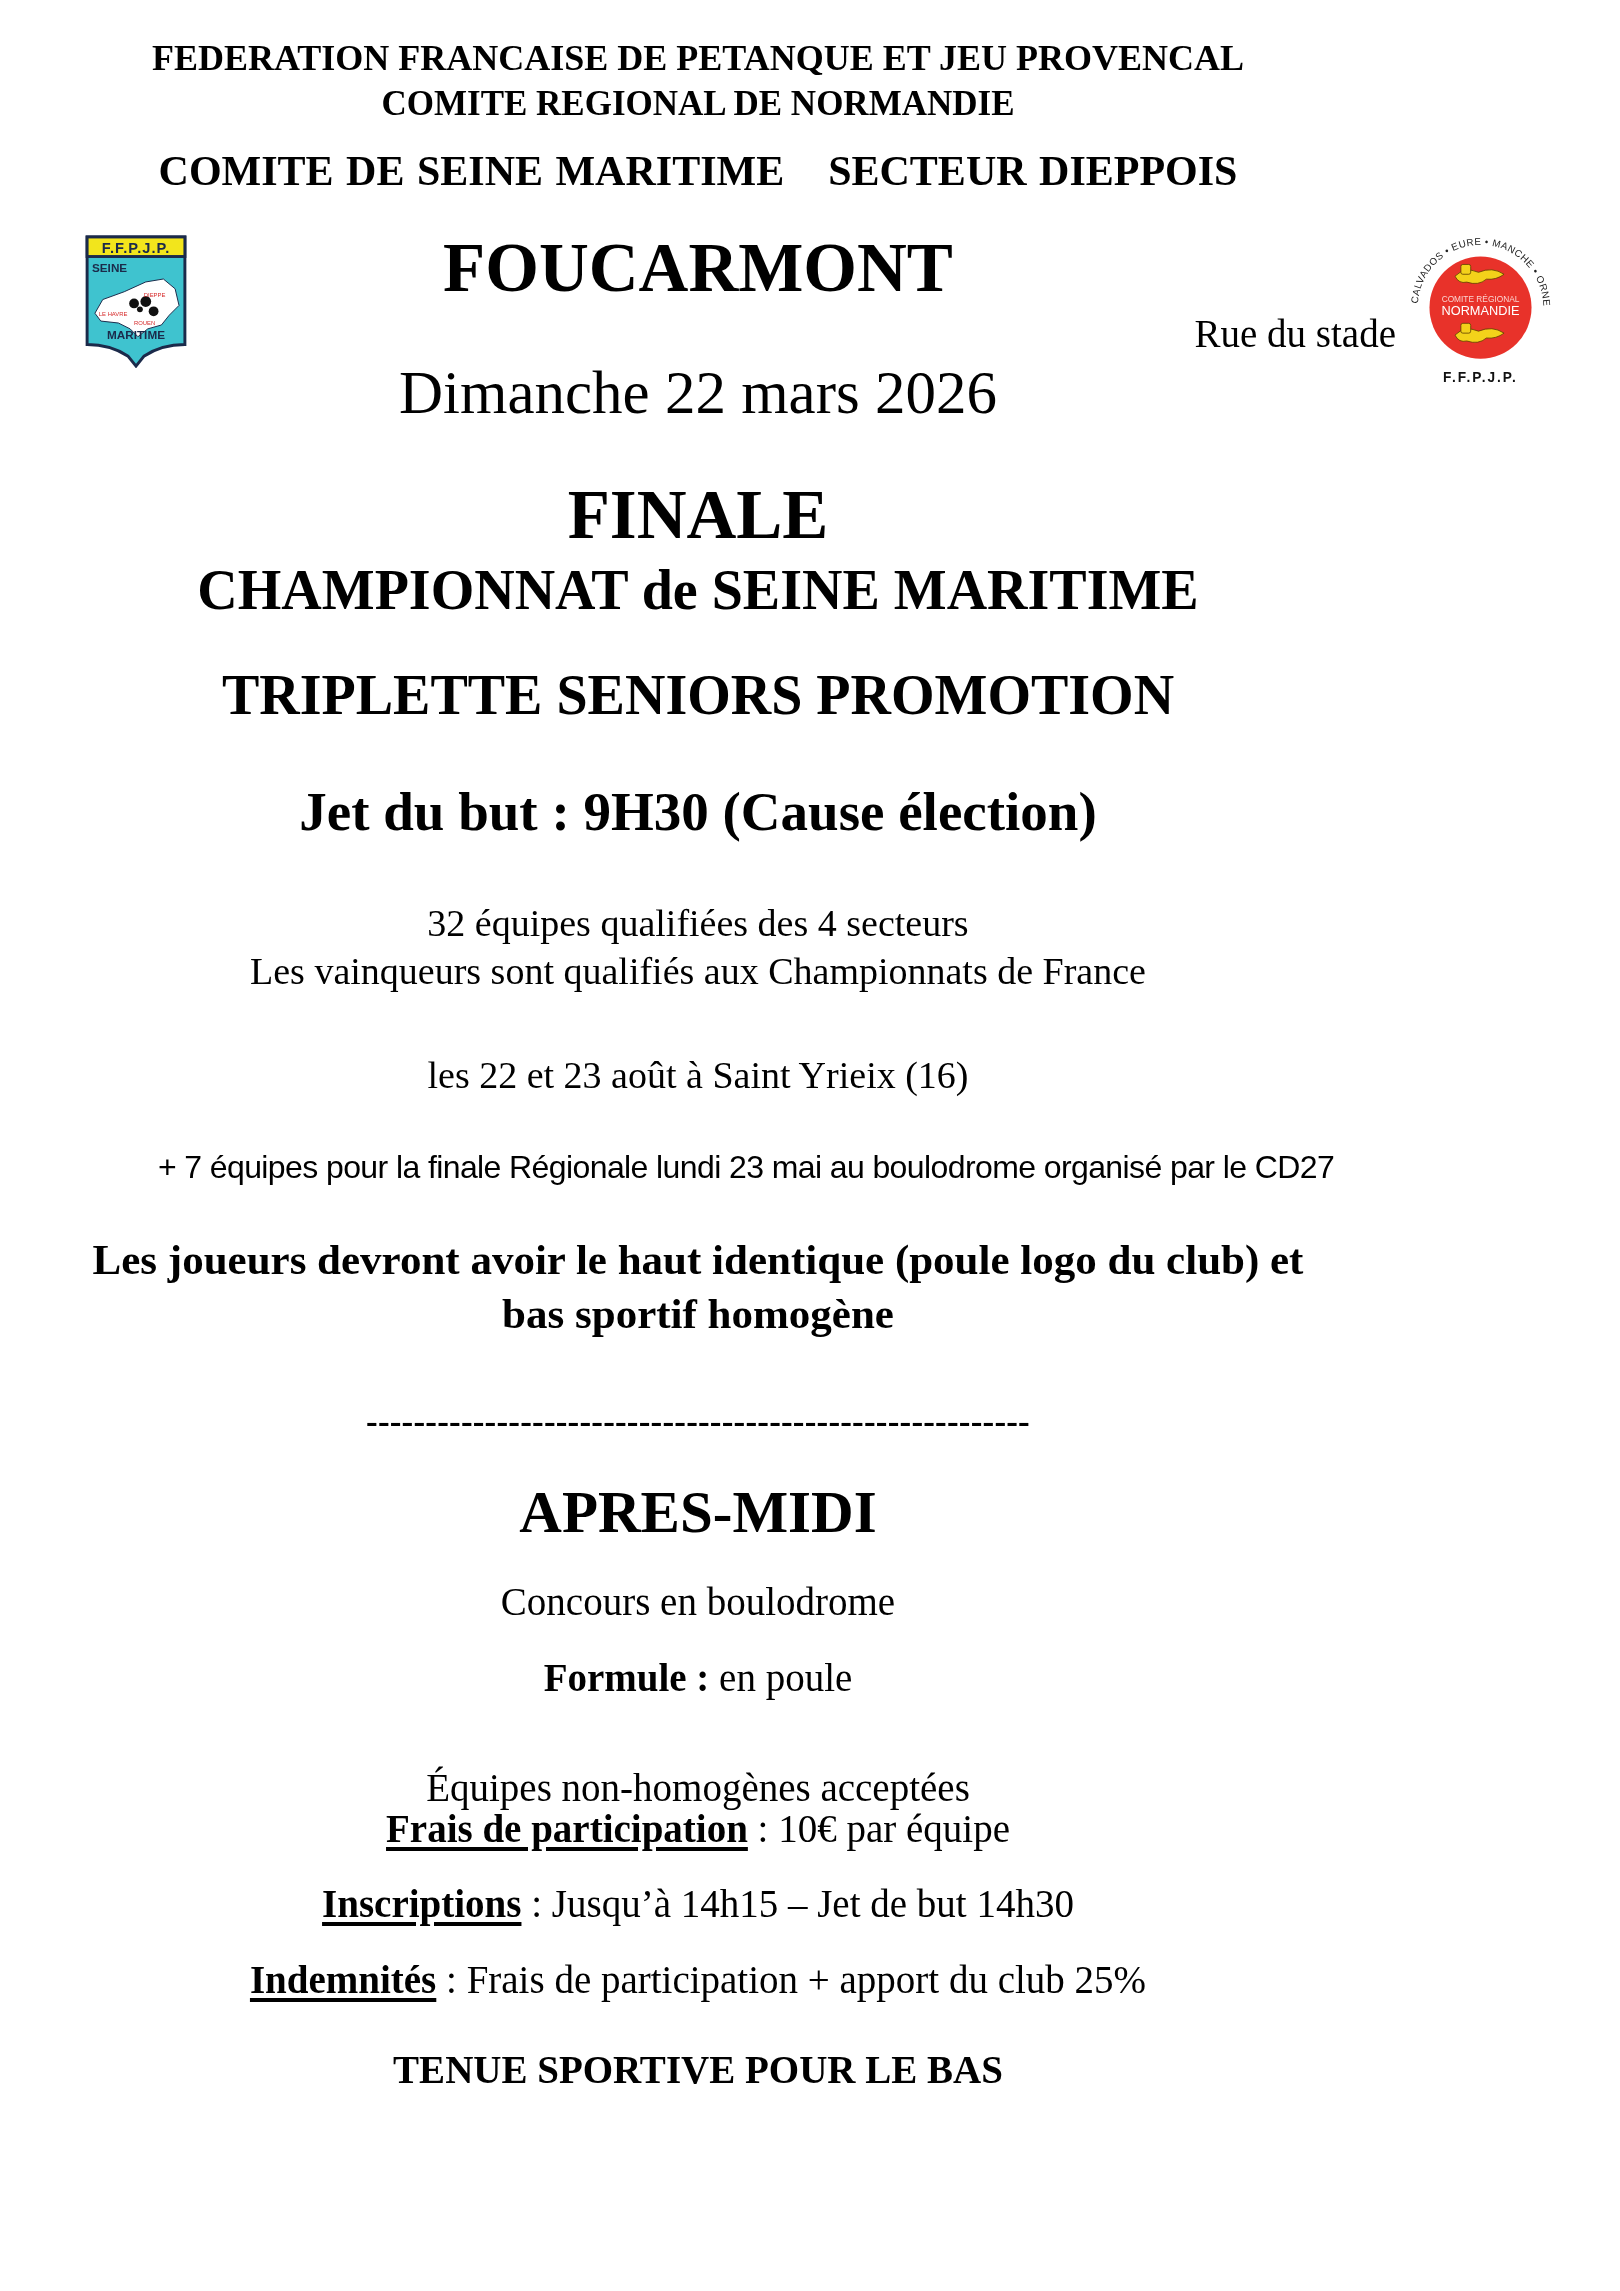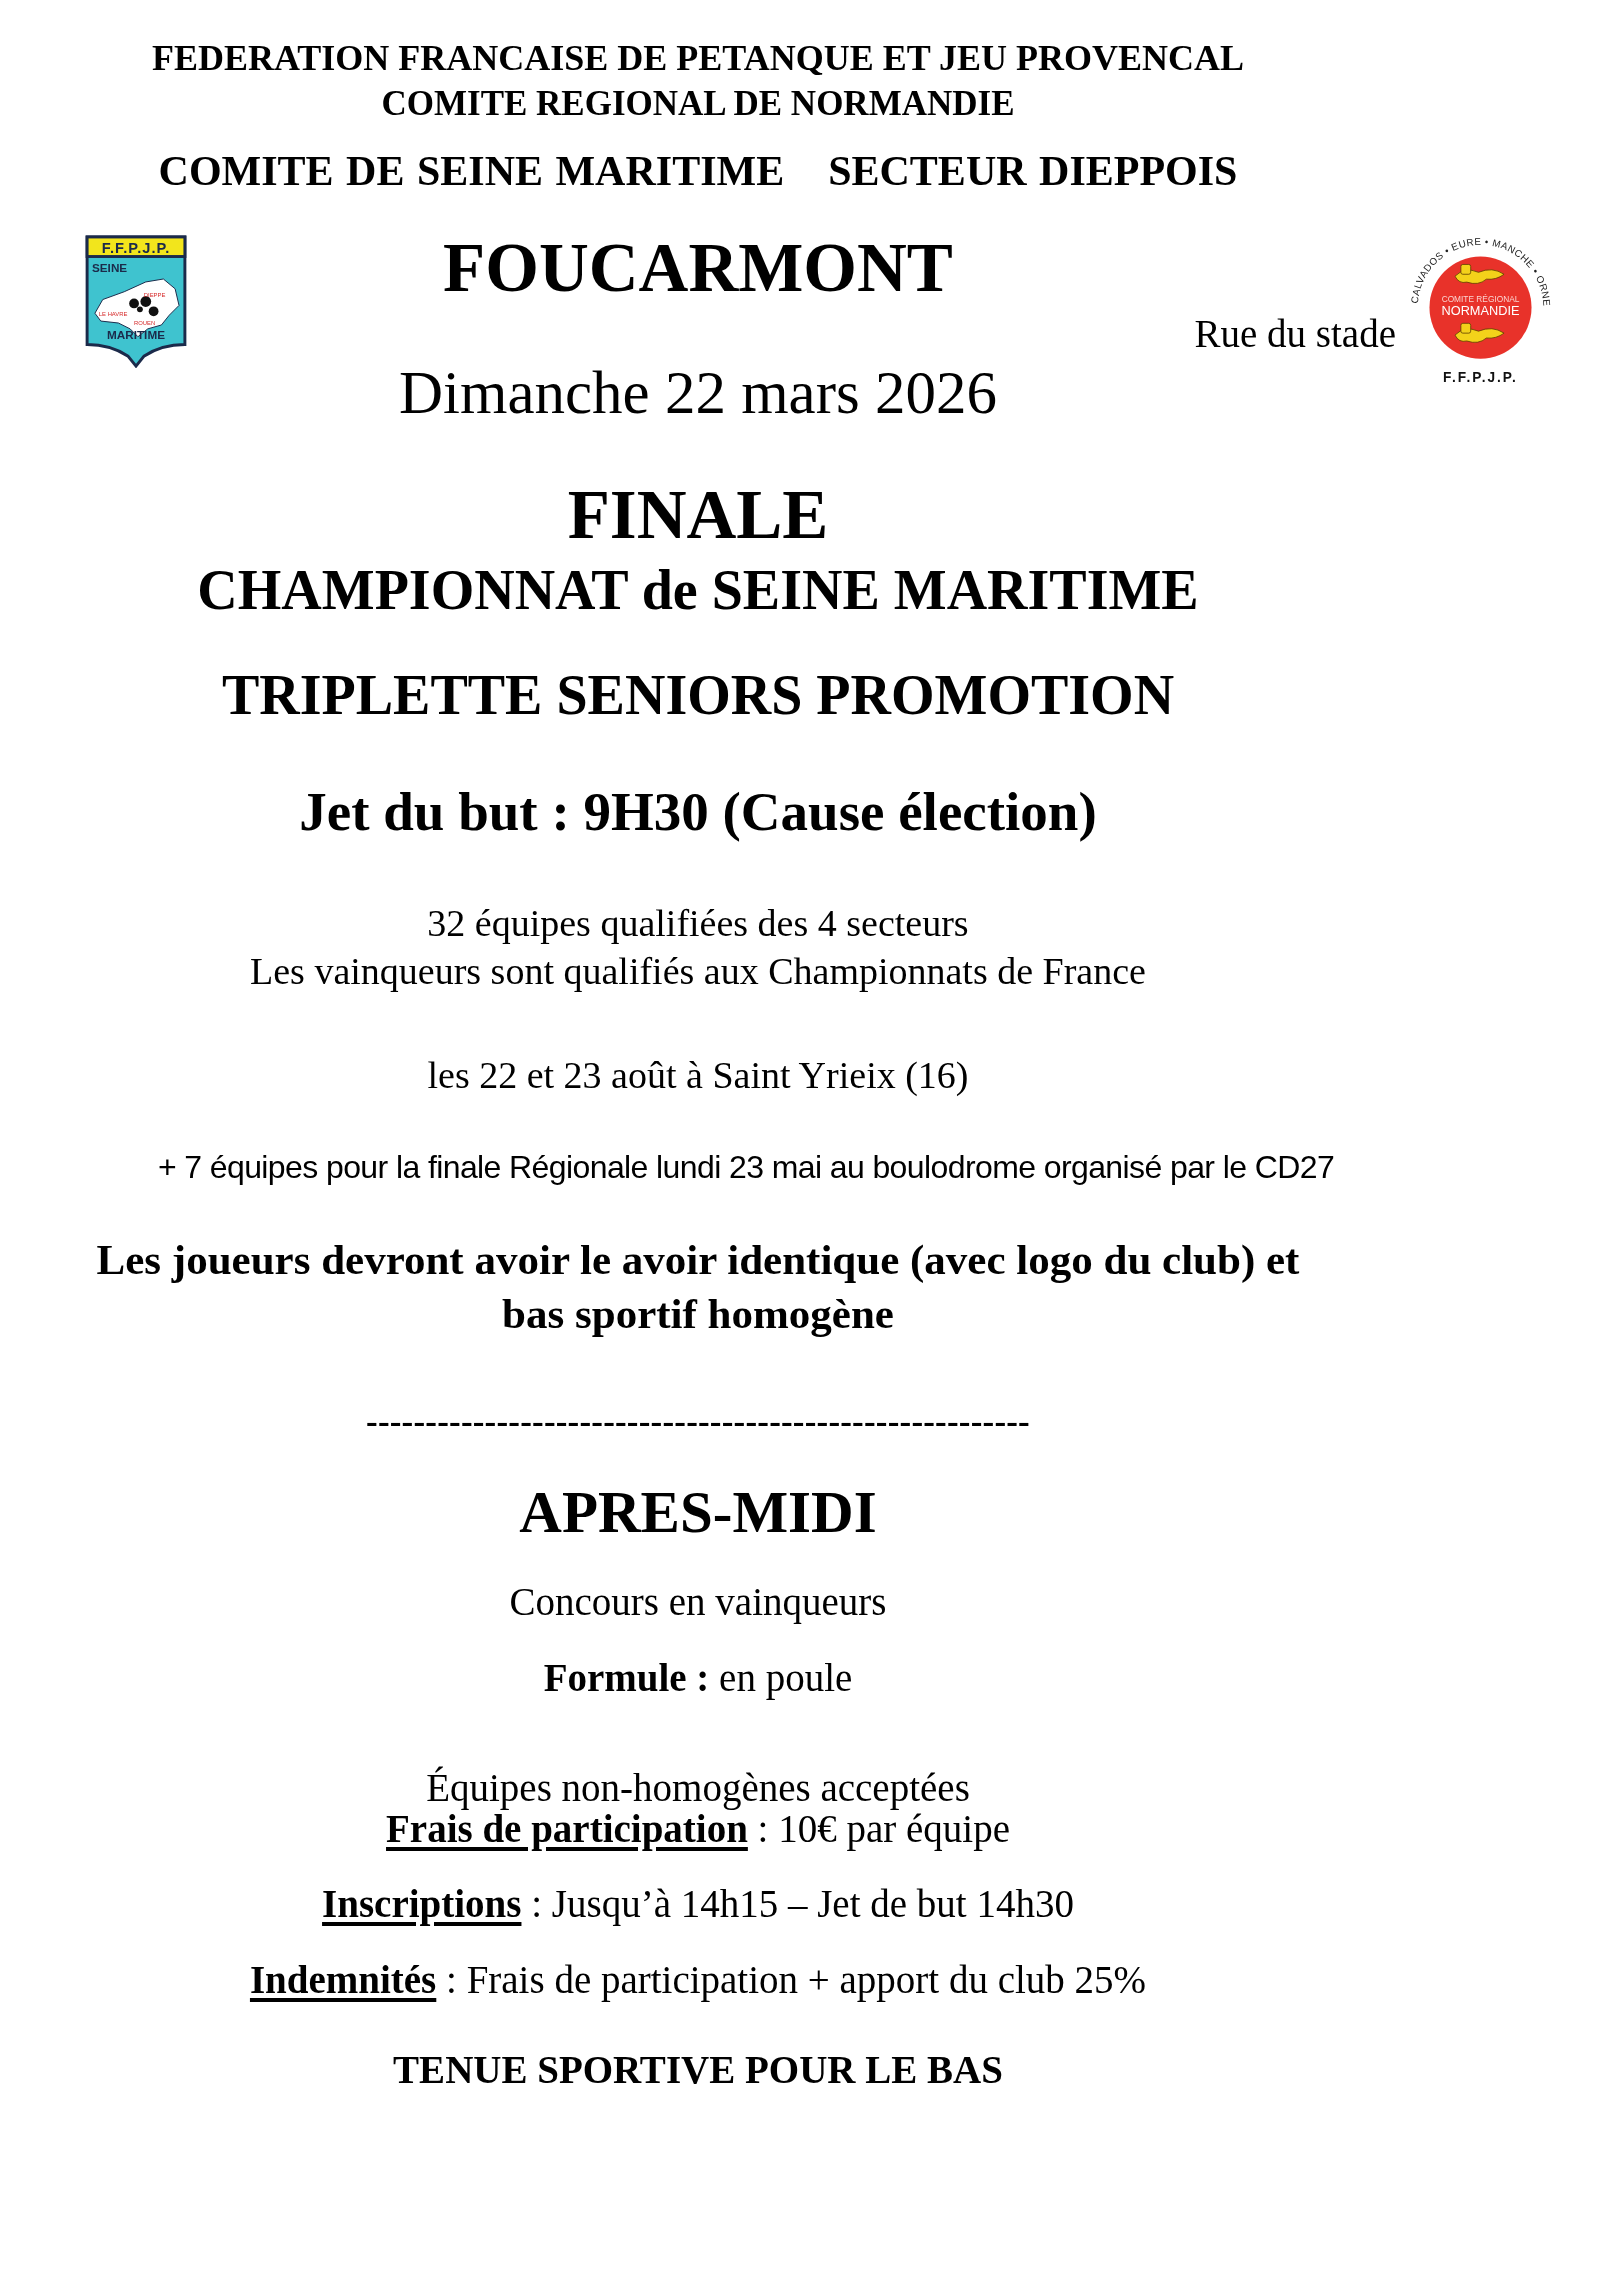--- a/index.html
+++ b/index.html
@@ -72,27 +72,27 @@
 <div class="line b" style="top:562px; font-size:56px;">CHAMPIONNAT de SEINE MARITIME</div>
 <div class="line b" style="top:667px; font-size:56px;">TRIPLETTE SENIORS PROMOTION</div>
 <div class="line b" style="top:784px; font-size:55px;">Jet du but : 9H30 (Cause élection)</div>
 
 <div class="line" style="top:904px; font-size:38px;">32 équipes qualifiées des 4 secteurs</div>
 <div class="line" style="top:952px; font-size:38px;">Les vainqueurs sont qualifiés aux Championnats de France</div>
 <div class="line" style="top:1056px; font-size:38px;">les 22 et 23 août à Saint Yrieix (16)</div>
 
 <div class="line sans" style="top:1151px; font-size:32px; letter-spacing:-0.6px;">+ 7 équipes pour la finale Régionale lundi 23 mai au boulodrome organisé par le CD27</div>
 
-<div class="line b" style="top:1238px; font-size:43px;">Les joueurs devront avoir le avoir identique (avec logo du club) et</div>
+<div class="line b" style="top:1238px; font-size:43px;">Les joueurs devront avoir le haut identique (poule logo du club) et</div>
 <div class="line b" style="top:1292px; font-size:43px;">bas sportif homogène</div>
 
 <div class="line b" style="top:1404px; font-size:35px; letter-spacing:0.2px;">--------------------------------------------------------</div>
 
 <div class="line b" style="top:1483px; font-size:59px;">APRES-MIDI</div>
-<div class="line" style="top:1582px; font-size:39px;">Concours en vainqueurs</div>
+<div class="line" style="top:1582px; font-size:39px;">Concours en boulodrome</div>
 <div class="line" style="top:1658px; font-size:39px;">
   <span class="b">Formule :</span><span> en poule</span>
 </div>
 <div class="line" style="top:1733px; font-size:39px;margin-top:35px;">Équipes non-homogènes acceptées</div>
 <div class="line" style="top:1809px; font-size:39px;">
   <span class="u">Frais de participation</span><span> : 10€ par équipe</span>
 </div>
 <div class="line" style="top:1884px; font-size:39px;">
   <span class="u">Inscriptions</span><span> : Jusqu’à 14h15 – Jet de but 14h30</span>
 </div>

